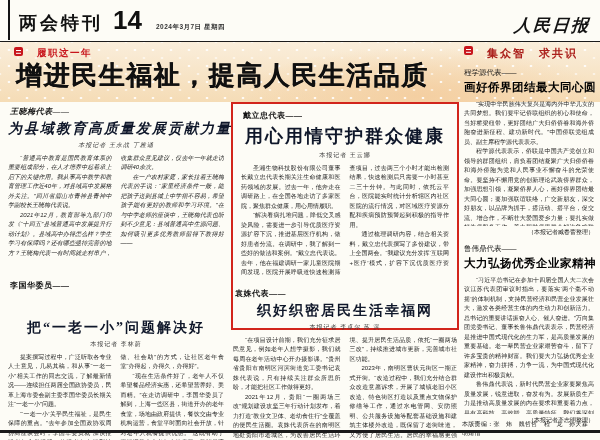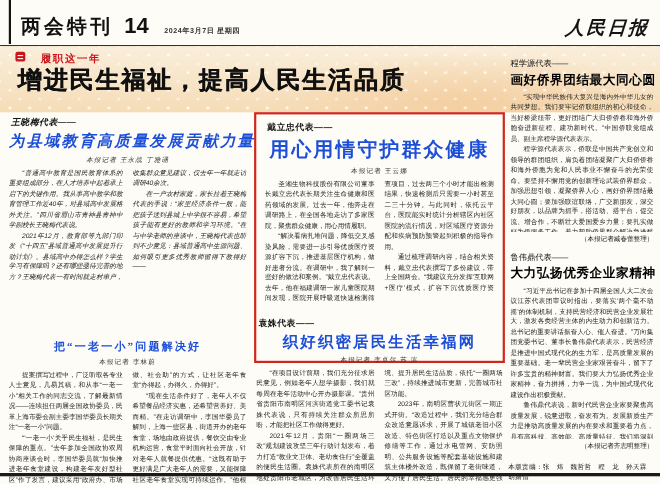--- a/index.html
+++ b/index.html
@@ -4,56 +4,56 @@
 <style>
   html,body{margin:0;padding:0;-webkit-text-size-adjust:none;}
   .page{position:relative;width:600px;height:440px;background:#fdfcf6;overflow:hidden;
         font-family:"Liberation Sans","DejaVu Sans",sans-serif;color:#222;}
 
   
   .masthead{position:absolute;top:0;left:0;right:0;height:40px;border-bottom:2px solid #1b1b1b;
             display:flex;justify-content:space-between;align-items:flex-end;padding:0 10px 1px 8px;background:#fdfcf6;}
   .mast-left{display:flex;align-items:baseline;border-left:2.5px solid #141414;padding:6px 0 4px 9px;}
   .mast-section{font-size:18px;font-weight:bold;letter-spacing:3px;color:#111;margin-top:35px;}
-  .mast-page{font-size:20px;font-weight:bold;margin-left:10px;color:#111;}
+  .mast-page{font-size:26px;font-weight:bold;margin-left:10px;color:#111;}
   .mast-date{font-size:6.5px;font-weight:bold;margin-left:14px;color:#333;letter-spacing:.5px;}
   .paper-name{font-family:"Liberation Serif","DejaVu Serif",serif;font-style:italic;font-weight:bold;
               font-size:17px;letter-spacing:2px;color:#141414;padding-bottom:3px;transform:skewX(-4deg);}
 
   
   .banner{position:absolute;top:42px;left:0;width:600px;height:60px;background-color:#f8e3c4;
     background-image:
       radial-gradient(rgba(255,255,255,.85) 1.1px, transparent 1.7px),
       radial-gradient(rgba(255,255,255,.55) 1.1px, transparent 1.7px),
       radial-gradient(ellipse 260px 70px at 70% 90%, rgba(244,206,160,.95), transparent 70%),
       linear-gradient(180deg,#faeedb,#f5dcb6);
     background-size:18px 16px,18px 16px,auto,auto;background-position:0 0,9px 8px,0 0,0 0;}
   .tag-row{display:flex;align-items:flex-start;gap:14px;}
   .banner .tag-row{position:absolute;left:14px;top:5px;}
   .tag-icon{position:relative;width:9px;height:9px;background:#c8161d;border-radius:2px;flex:0 0 auto;}
   .tag-icon::before{content:"";position:absolute;left:2px;right:2px;top:2.5px;height:1.2px;background:#fff;
                     box-shadow:0 2.8px 0 #fff;}
   .tag-text{font-size:9.5px;font-weight:bold;color:#c8161d;letter-spacing:1.5px;}
-  .headline{position:absolute;left:16px;top:16px;margin:0;font-size:22px;font-weight:900;
+  .headline{position:absolute;left:16px;top:16px;margin:0;font-size:26px;font-weight:900;
             letter-spacing:1.5px;color:#101010;text-shadow:.5px 0 0 #101010;white-space:nowrap;}
 
   
   .art{position:absolute;}
   .kicker{font-size:8px;font-weight:bold;color:#141414;margin:0 0 3px 2px;letter-spacing:.5px;}
-  .a-title{font-family:"Liberation Serif","DejaVu Serif",serif;font-weight:bold;color:#1d4ed8;
+  .a-title{font-family:"Liberation Serif","DejaVu Serif",serif;font-weight:bold;color:#0f172a;
            text-align:center;margin:0;letter-spacing:2px;white-space:nowrap;}
   .byline{font-size:6px;text-align:center;color:#3a3a3a;margin:3px 0 4px;letter-spacing:1px;}
   .body2{font-size:6px;line-height:1.58;text-align:justify;color:#1d1d1d;column-count:2;column-gap:9px;overflow:hidden;}
   .body2 p, .rbody p{margin:0;text-indent:2em;}
 
   .art-wang{left:8px;top:106px;width:216px;font-style:italic;}   .art-wang .a-title{font-size:14px;} .art-wang .body2{height:112px;}
   .art-dai{left:231px;top:102px;width:228px;height:228px;border:2px solid #d2251c;background:#fdfcf6;
            padding:6px 8px;box-sizing:border-box;}
   .art-dai .a-title{font-size:18px;}           .art-dai .body2{height:114px;}
-  .art-li{left:8px;top:280px;width:216px;}     .art-li .a-title{font-size:10px;margin-top:28px;}  .art-li .body2{height:114px;}
+  .art-li{left:8px;top:280px;width:216px;}     .art-li .a-title{font-size:14px;margin-top:28px;}  .art-li .body2{height:114px;}
   .art-yuan{left:233px;top:288px;width:224px;} .art-yuan .a-title{font-size:14px;}.art-yuan .body2{height:106px;}
 
   
   .right-col{position:absolute;left:464px;top:46px;width:130px;}
   .r-tag .tag-text{font-size:11px;letter-spacing:2px;color:#ab201c;}
   .r-kicker{font-size:7.5px;font-weight:normal;color:#141414;margin:7px 0 2px;}
   .r-title{font-family:Liberation Serif, serif;font-weight:bold;font-size:11.5px;
            color:#000;margin:0 0 5px;letter-spacing:.5px;white-space:nowrap;}
   .rbody{font-size:6px;line-height:1.58;text-align:justify;color:#1d1d1d;overflow:hidden;}
   .cheng-body{height:126px;}  .lu-body{height:138px;}
@@ -103,20 +103,21 @@
     <p class="byline">本报记者 王云娜</p>
     <div class="body2">
       <p>圣湘生物科技股份有限公司董事长戴立忠代表长期关注生命健康和医药领域的发展。过去一年，他奔走在调研路上，在全国各地走访了多家医院，聚焦群众健康，用心用情履职。</p>
       <p>“解决看病扎堆问题，降低交叉感染风险，需要进一步引导优质医疗资源扩容下沉，推进基层医疗机构，做好患者分流。在调研中，我了解到一些好的做法和案例。”戴立忠代表说。去年，他在福建调研一家儿童医院期间发现，医院开展呼吸道快速检测筛查项目，过去两三个小时才能出检测结果，快速检测后只需要一小时甚至二三十分钟。与此同时，依托云平台，医院能实时统计分析辖区内社区医院的流行情况，对区域医疗资源分配和疾病预防预警起到积极的指导作用。</p>
       <p>通过梳理调研内容，结合相关资料，戴立忠代表撰写了多份建议，带上全国两会。“我建议充分发挥‘互联网+医疗’模式，扩容下沉优质医疗资源，提升基层医疗机构精准诊疗能力。”</p>
 
     </div>
   </article>
 
   <article class="art art-li">
+    <p class="kicker">李国华委员——</p>
     <h2 class="a-title">把“一老一小”问题解决好</h2>
     <p class="byline">本报记者 李林蔚</p>
     <div class="body2">
       <p>提案撰写过程中，广泛听取各专业人士意见，几易其稿，和从事“一老一小”相关工作的同志交流，了解最新情况——连续担任两届全国政协委员，民革上海市委会副主委李国华委员长期关注“一老一小”问题。</p>
       <p>“‘一老一小’关乎民生福祉，是民生保障的重点。”去年参加全国政协双周协商座谈会时，李国华委员就“加快推进老年食堂建设，构建老年友好型社区”作了发言，建议采用“政府办、市场做、社会助”的方式，让社区老年食堂“办得起，办得久，办得好”。</p>
       <p>“现在生活条件好了，老年人不仅希望餐品经济实惠，还希望营养好、美而精。”在走访调研中，李国华委员了解到，上海一些区县，街道开办的老年食堂，场地由政府提供，餐饮交由专业机构运营，食堂平时面向社会开放，针对老年人就餐提供优惠。“这既有助于更好满足广大老年人的需要，又能保障社区老年食堂实现可持续运作。”他根据调查研究，提出相关建议。</p>
 
     </div>
   </article>
 
@@ -126,20 +127,24 @@
     <p class="byline">本报记者 李卓尔 苏 滨</p>
     <div class="body2">
       <p>“在项目设计前期，我们充分征求居民意见，例如老年人想学摄影，我们就每周在老年活动中心开办摄影课。”贵州省贵阳市南明区河滨街道党工委书记袁姝代表说，只有持续关注群众所思所盼，才能把社区工作做得更好。</p>
       <p>2021年12月，贵阳“一圈两场三改”规划建设攻坚三年行动计划发布，着力打造“教业文卫体、老幼食住行”全覆盖的便民生活圈。袁姝代表所在的南明区地处贵阳市老城区，为改善居民生活环境、提升居民生活品质，依托“一圈两场三改”，持续推进城市更新，完善城市社区功能。</p>
       <p>2023年，南明区曹状元街区一期正式开街。“改造过程中，我们充分结合群众改造意愿诉求，开展了城镇老旧小区改造、特色街区打造以及重点文物保护修缮等工作，通过水电管网、安防照明、公共服务设施等配套基础设施和建筑主体楼外改造，既保留了老街味道，又方便了居民生活。居民的幸福感更强了。”袁姝代表表示，民生改善要找准群众的需求点，在打通“最后一公里”上下功夫。</p>
 
     </div>
   </article>
 
   <aside class="right-col">
+    <div class="tag-row r-tag">
+      <span class="tag-icon"></span>
+      <span class="tag-text">集众智　求共识</span>
+    </div>
 
     <section class="r-art">
       <p class="r-kicker">程学源代表——</p>
       <h3 class="r-title">画好侨界团结最大同心圆</h3>
       <div class="rbody cheng-body">
         <p>“实现中华民族伟大复兴是海内外中华儿女的共同梦想。我们要牢记侨联组织的初心和使命，当好桥梁纽带，更好团结广大归侨侨眷和海外侨胞奋进新征程、建功新时代。”中国侨联党组成员、副主席程学源代表表示。</p>
         <p>程学源代表表示，侨联是中国共产党创立和领导的群团组织，肩负着团结凝聚广大归侨侨眷和海外侨胞为党和人民事业不懈奋斗的光荣使命。要坚持不懈用党的创新理论武装侨界群众，加强思想引领，凝聚侨界人心，画好侨界团结最大同心圆；要加强联谊联络，广交新朋友，深交好朋友，以品牌为抓手，搭活动、搭平台，促交流、增合作，不断壮大爱国爱乡力量；要扎实做好为侨服务工作，着力帮助侨界群众解决急难愁盼问题，建设广大归侨侨眷和海外侨胞可信赖的团结之家、奋斗之家、温暖之家。针对关爱侨界留守儿童与空巢老人问题，程学源代表建议，加强调查研究，做好摸底建档，结合侨界留守儿童与空巢老人的需求做好服务工作，充分发挥学校、社区、志愿者等的作用，形成社会帮扶合力。</p>
       </div>
       <p class="credit">（本报记者臧春蕾整理）</p>
     </section>

